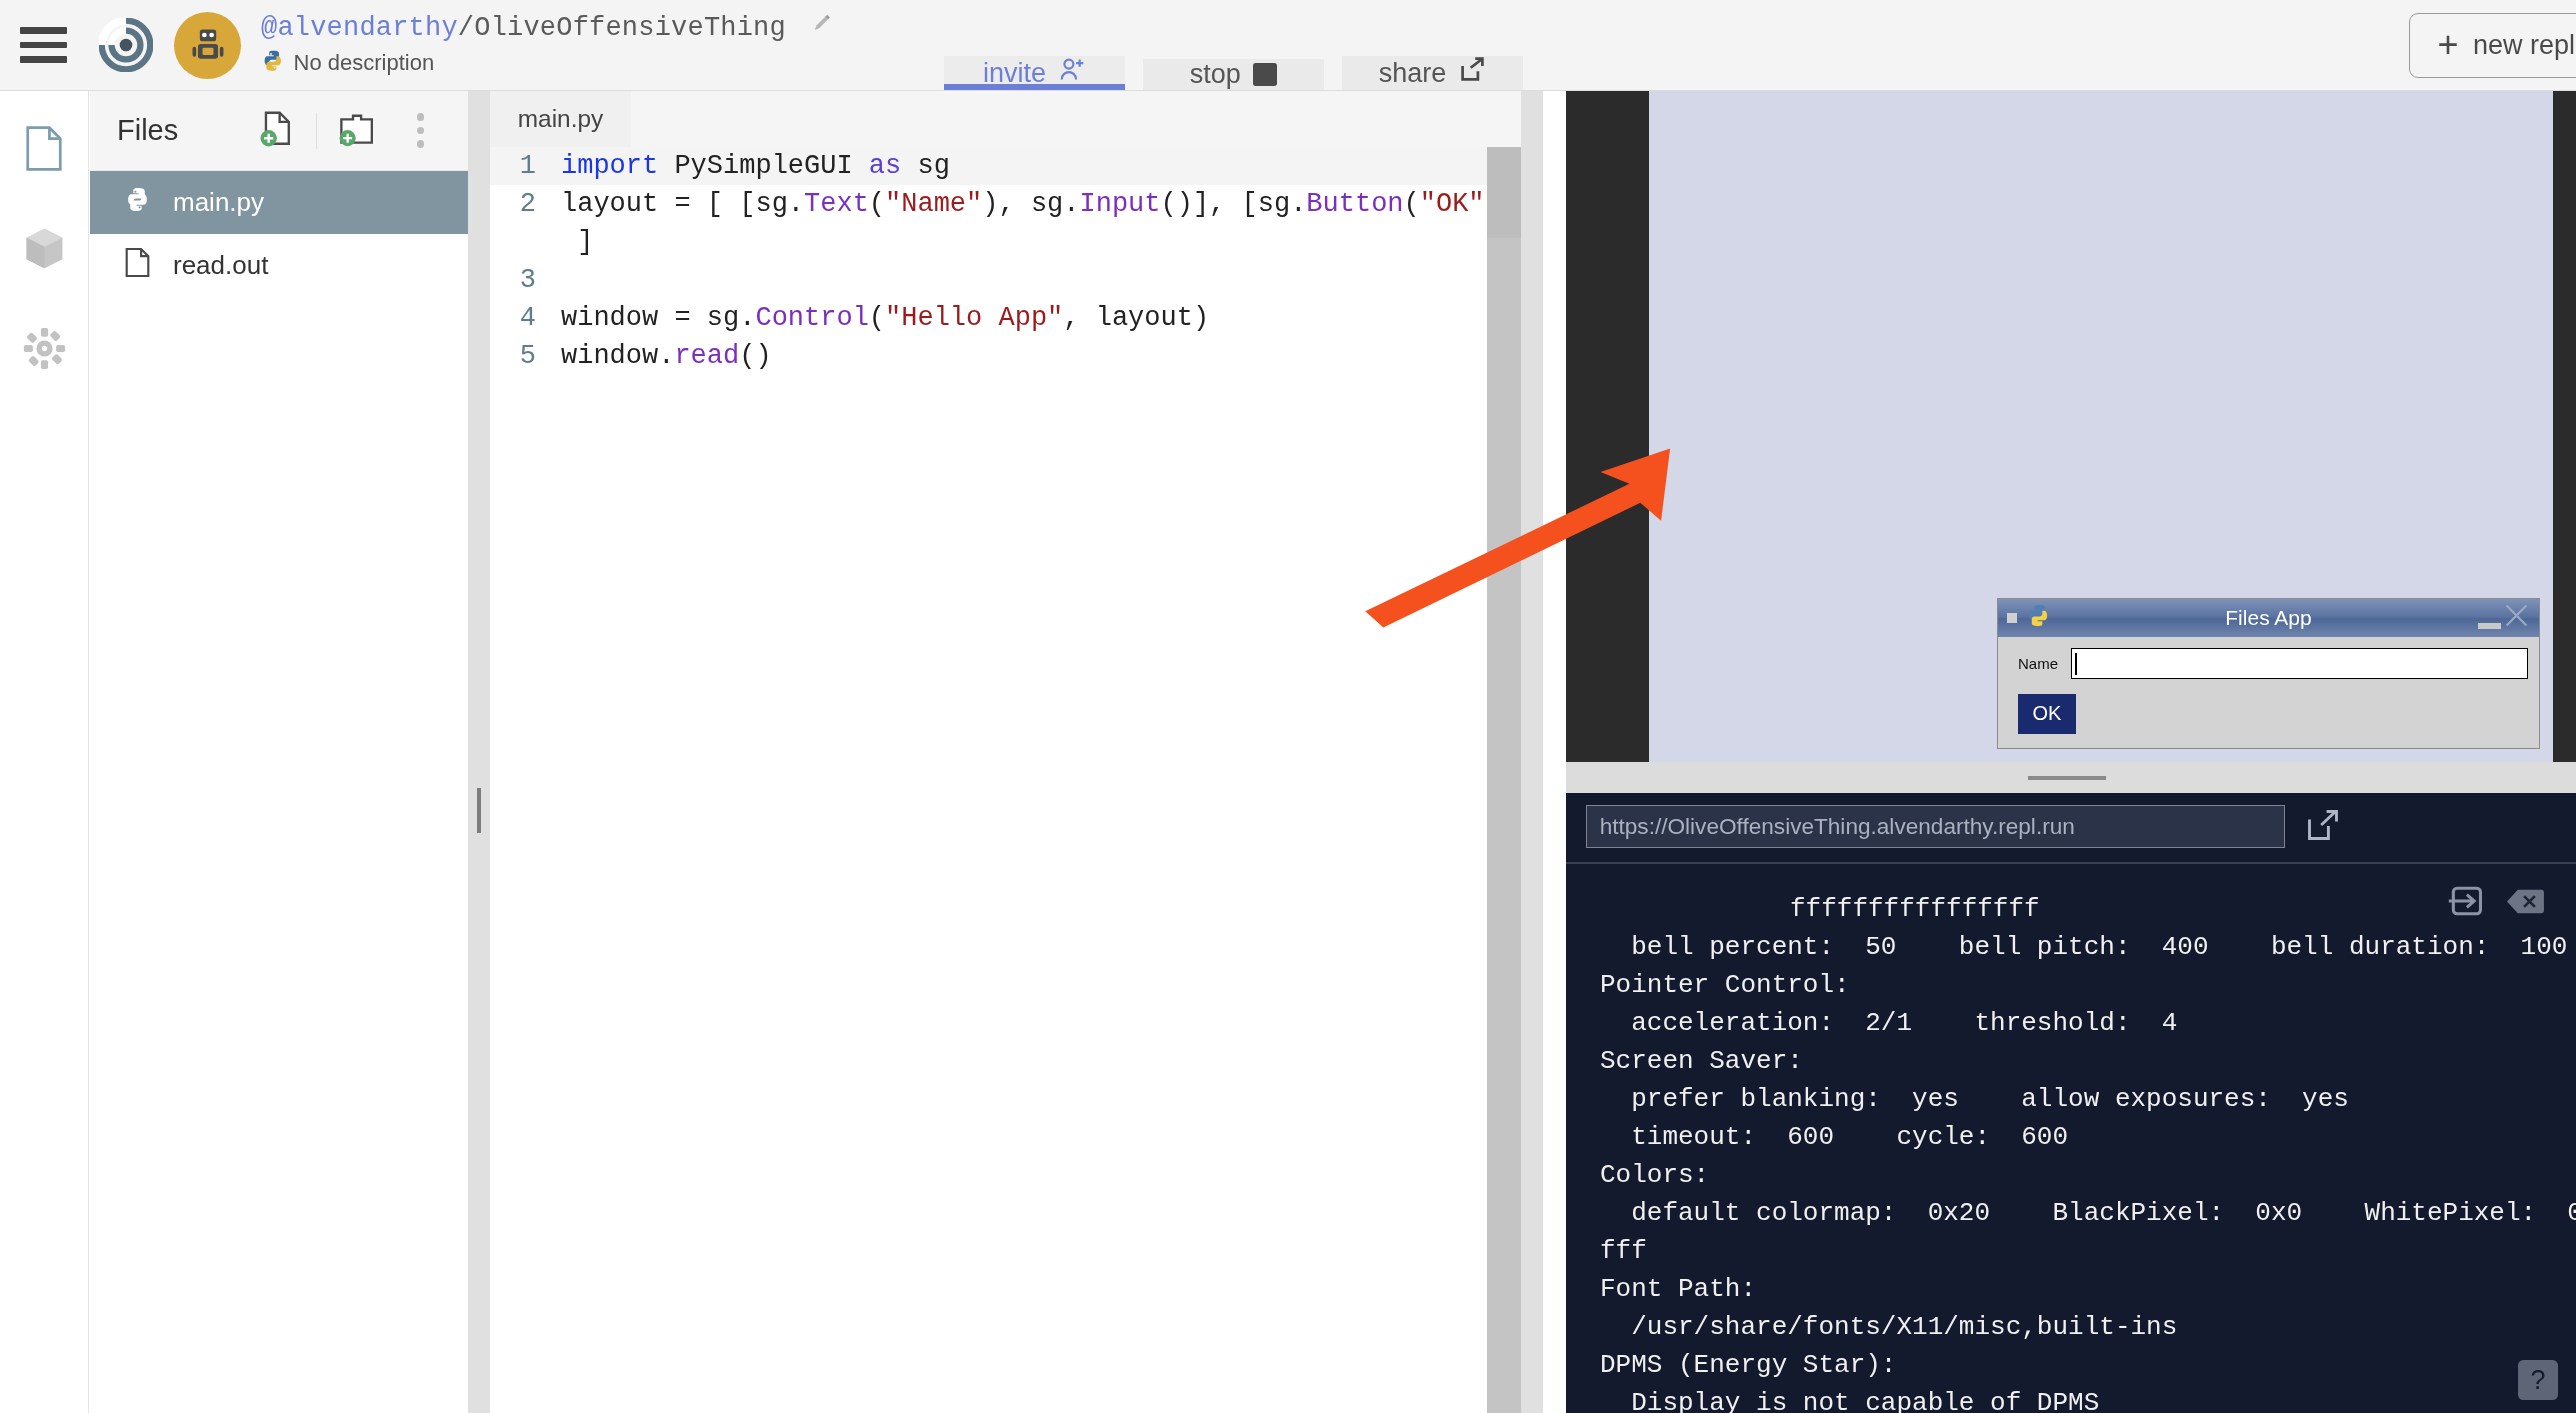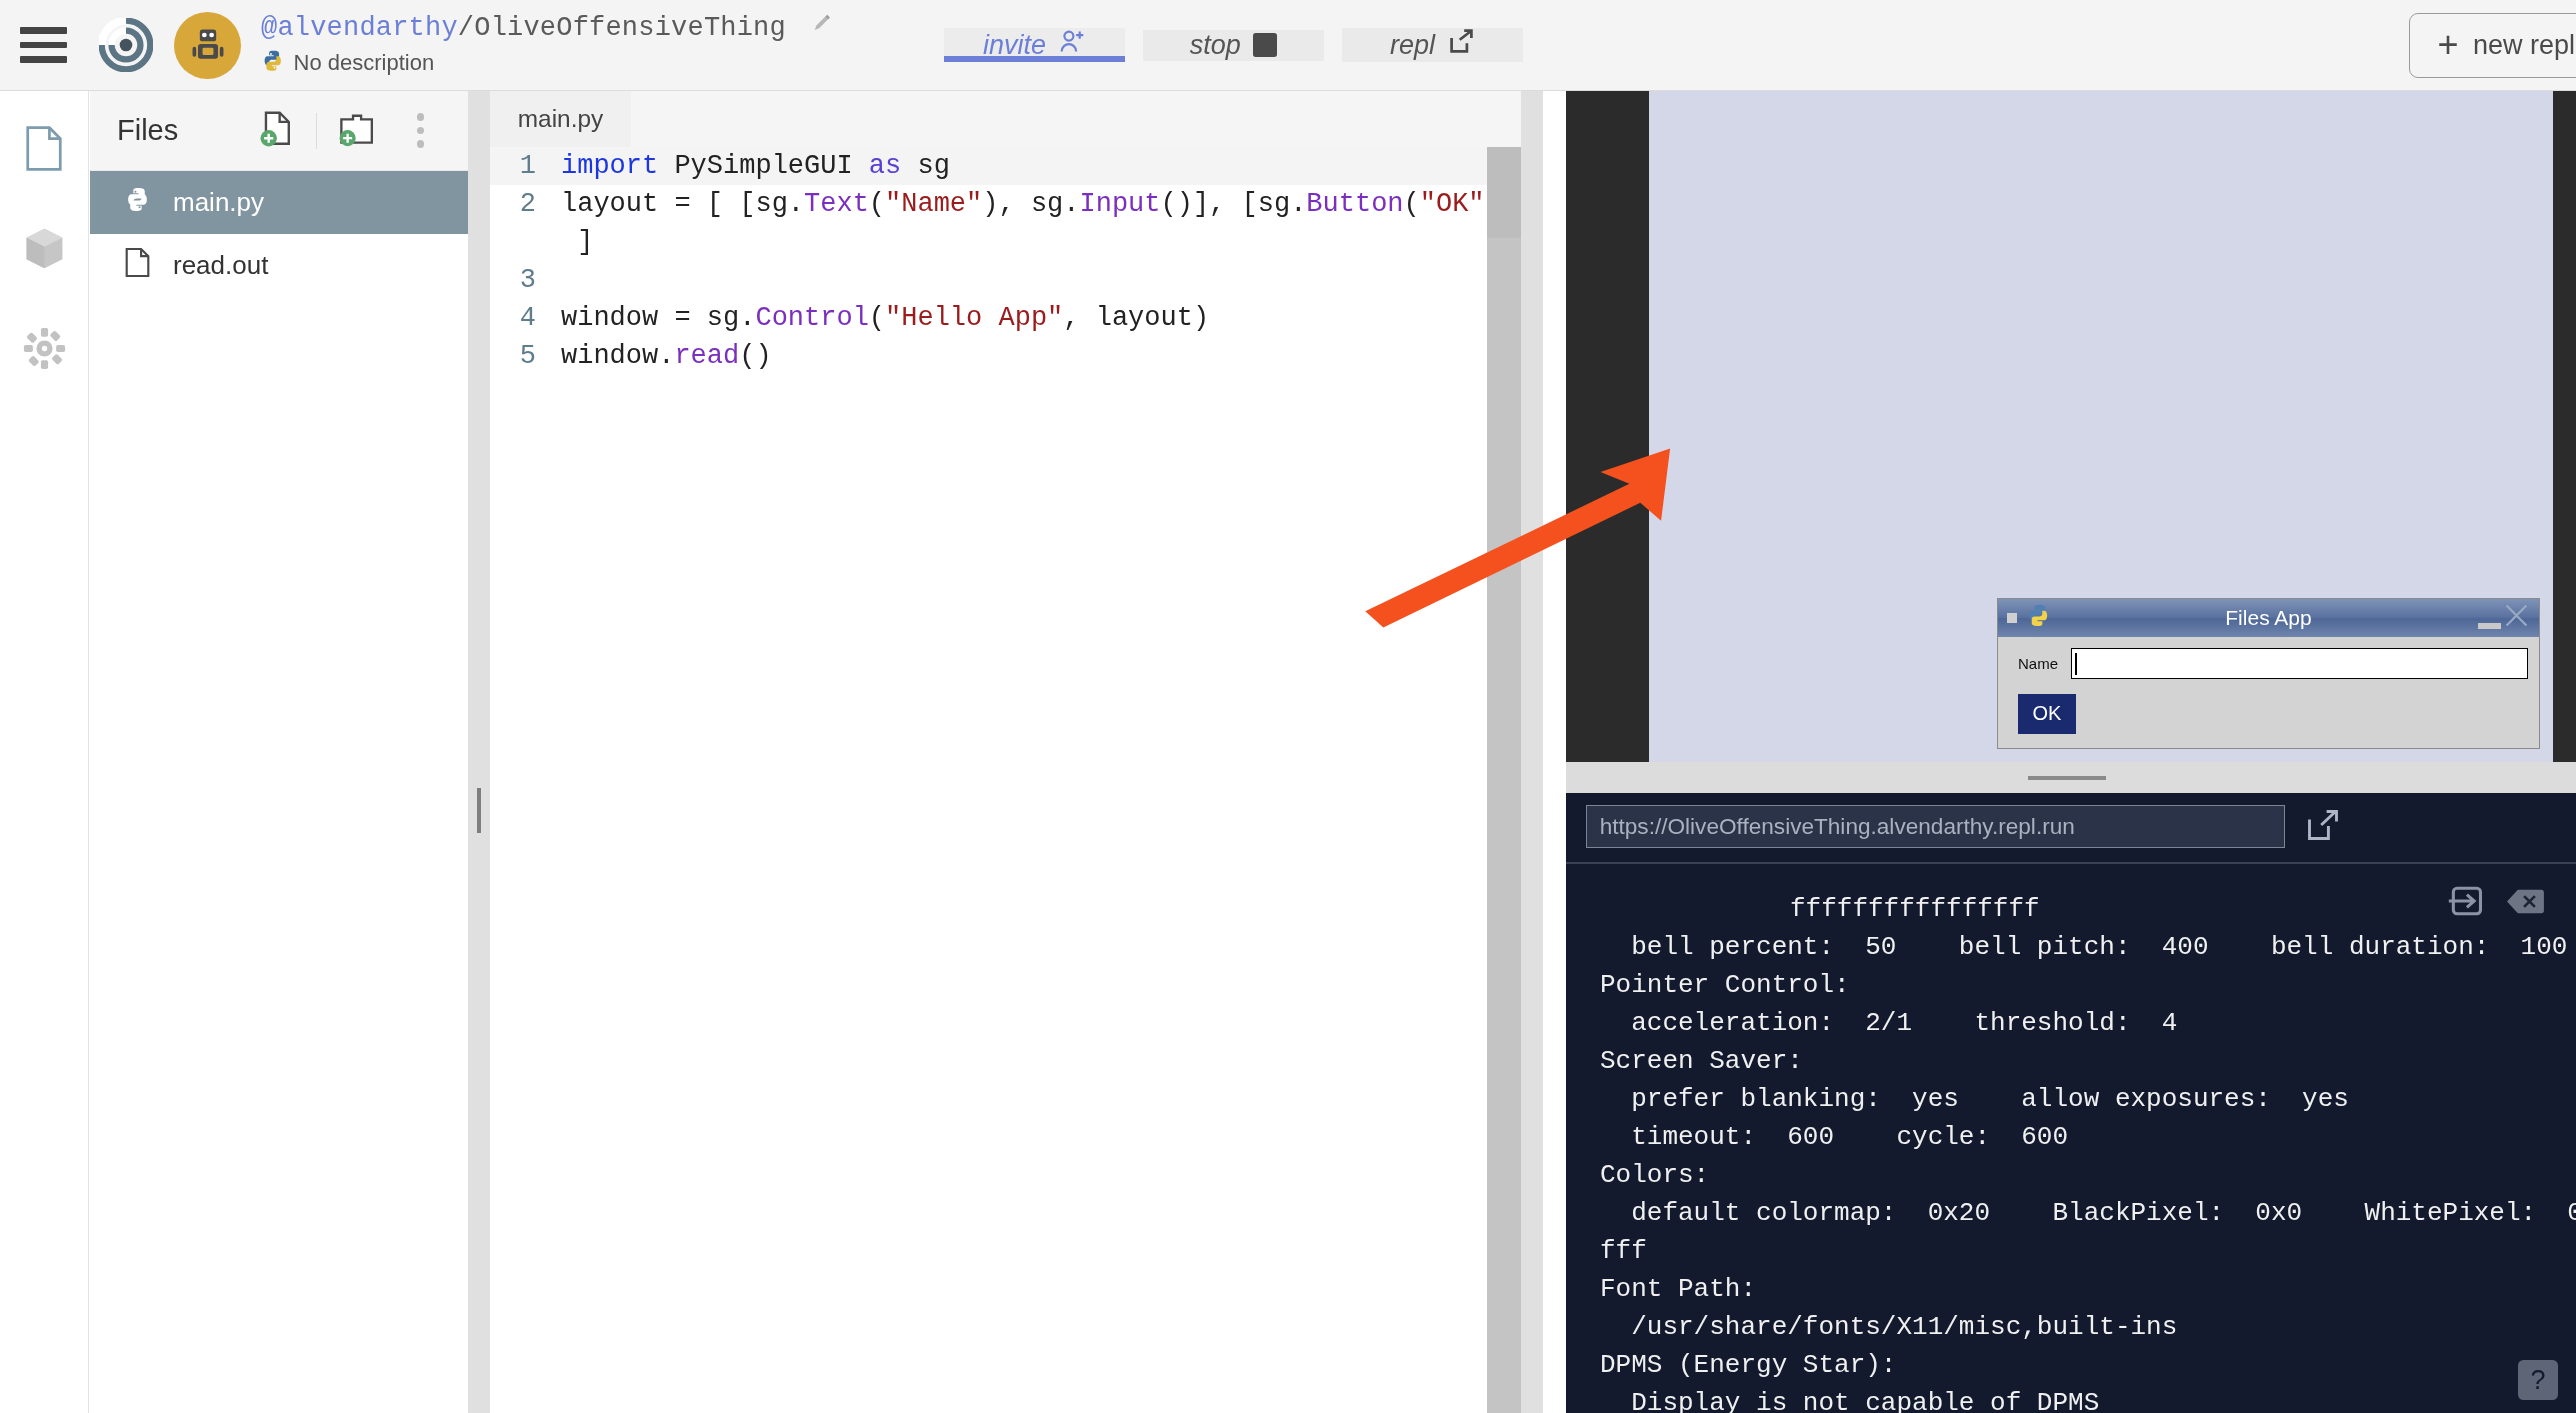--- a/index.html
+++ b/index.html
@@ -34,21 +34,21 @@
   }
 
   .repl-meta { display: flex; flex-direction: column; justify-content: center; margin-left: 20px; }
   .repl-title { font-size: 27px; letter-spacing: 0.2px; font-family: "Liberation Mono", monospace; color:#3a3a3a; white-space: nowrap;}
   .repl-title .user { color: #6b7fd7; }
   .repl-title .sep { color: #5a5a5a; }
   .repl-title .name { color: #5a5a5a; }
   .pencil-ico { display:inline-block; vertical-align: middle; margin-left: 9px; }
   .repl-sub { display: flex; align-items: center; gap: 9px; margin-top: 5.4px; font-size: 22px; color: #555; }
 
-  .topnav { display: flex; align-items: center; margin-left: 109px; font-style: italic; }
+  .topnav { display: flex; align-items: flex-end; margin-left: 109px; }
   .topnav-btn {
     position: relative; min-width: 181px; padding: 0 31px;
     display: flex; align-items: center; justify-content: center; gap: 12.7px;
     font-size: 27px; color: #555; background: #eaeaea; cursor: pointer;
     margin-right: 18px;
   }
   .topnav-btn.active { color: #6b7fd7; background:#ececec; }
   .topnav-btn.active::after {
     content:""; position:absolute; left:0; right:0; bottom:0; height:6.3px; background:#6b7fd7;
   }
@@ -271,21 +271,21 @@
           <path d="M3 26c0-5 4-8 8-8s8 3 8 8" fill="none" stroke="#6b7fd7" stroke-width="2.4"></path>
           <path d="M23 4v8M19 8h8" stroke="#6b7fd7" stroke-width="2.4"></path>
         </svg>
       </span>
     </div>
     <div class="topnav-btn">
       <span>stop</span>
       <span class="stop-square"></span>
     </div>
     <div class="topnav-btn">
-      <span>repl</span>
+      <span>share</span>
       <span>
         <svg width="27" height="27" viewBox="0 0 30 30">
           <path d="M4 11v15h17V17" fill="none" stroke="#4a4a4a" stroke-width="3"></path>
           <path d="M13 13L26 3M18 3h8v8" fill="none" stroke="#4a4a4a" stroke-width="3"></path>
         </svg>
       </span>
     </div>
   </div>
 
   <div class="newrepl-wrap">

